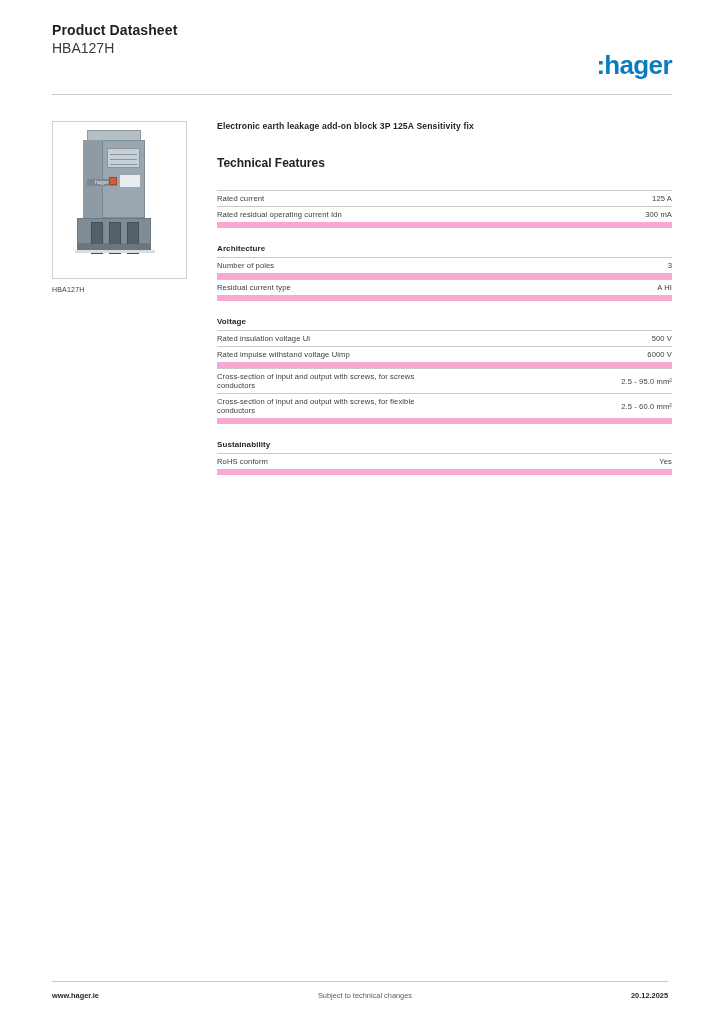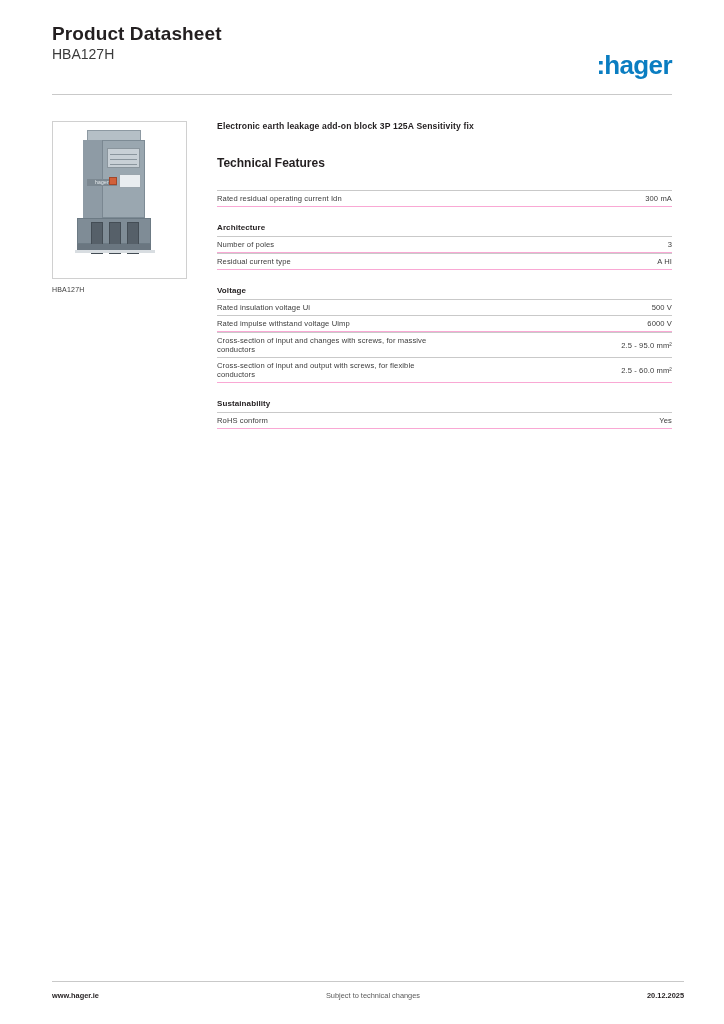--- a/index.html
+++ b/index.html
@@ -22,21 +22,21 @@
 
   
   .header {
     display: flex;
     align-items: flex-start;
     justify-content: space-between;
     padding-top: 22px;
   }
   .title-block { line-height: 1.22; }
   .doc-title {
-    font-size: 19px;
+    font-size: 14px;
     font-weight: bold;
     letter-spacing: 0.1px;
     color: #231f20;
   }
   .doc-subtitle {
     font-size: 14px;
     font-weight: normal;
     color: #3b3b3b;
     margin-top: 1px;
   }
@@ -162,36 +162,36 @@
     font-weight: bold;
     margin-bottom: 20px;
     margin-top: 25px;
   }
   table.specs {
     width: 100%;
     border-collapse: collapse;
     table-layout: fixed;
   }
   table.specs tr { border-top: 1px solid #c9c9c9; }
-  table.specs tr:last-child { border-bottom: 1px solid #f9a8d4; }
+  table.specs tr:last-child { border-bottom: 6px solid #f9a8d4; }
   table.specs td {
     font-size: 7.6px;
     color: #3b3b3b;
     padding: 3px 0 3px 0;
     letter-spacing: 0.1px;
   }
   table.specs td.val {
     text-align: right;
     white-space: nowrap;
   }
 
   
   .footer {
     position: absolute;
-    left: 52px; right: 40px; bottom: 24px;
+    left: 52px; right: 56px; bottom: 24px;
   }
   .footer-rule { border-top: 1px solid #c9c9c9; }
   .footer-row {
     display: flex;
     justify-content: space-between;
     align-items: baseline;
     padding-top: 9px;
     font-size: 7.4px;
     color: #3b3b3b;
   }
@@ -239,20 +239,24 @@
       <div class="product-caption">HBA127H</div>
     </div>
 
     <div class="right-col">
       <div class="product-line">Electronic earth leakage add-on block  3P 125A  Sensitivity fix</div>
       <div class="tech-features">Technical Features</div>
       <div id="sections-host">
           <table class="specs">
             <tbody>
               <tr>
+                <td class="lbl">Rated current</td>
+                <td class="val">125 A</td>
+              </tr>
+              <tr>
                 <td class="lbl">Rated residual operating current Idn</td>
                 <td class="val">300 mA</td>
               </tr>
             </tbody>
           </table>
           <div class="section-title">Architecture</div>
           <table class="specs">
             <tbody>
               <tr>
                 <td class="lbl">Number of poles</td>
@@ -277,21 +281,21 @@
               </tr>
               <tr>
                 <td class="lbl">Rated impulse withstand voltage Uimp</td>
                 <td class="val">6000 V</td>
               </tr>
             </tbody>
           </table>
           <table class="specs">
             <tbody>
               <tr>
-                <td class="lbl">Cross-section of input and changes with screws, for massive conductors</td>
+                <td class="lbl">Cross-section of input and output with screws, for screws conductors</td>
                 <td class="val">2.5 - 95.0 mm²</td>
               </tr>
               <tr>
                 <td class="lbl">Cross-section of input and output with screws, for flexible conductors</td>
                 <td class="val">2.5 - 60.0 mm²</td>
               </tr>
             </tbody>
           </table>
           <div class="section-title">Sustainability</div>
           <table class="specs">

